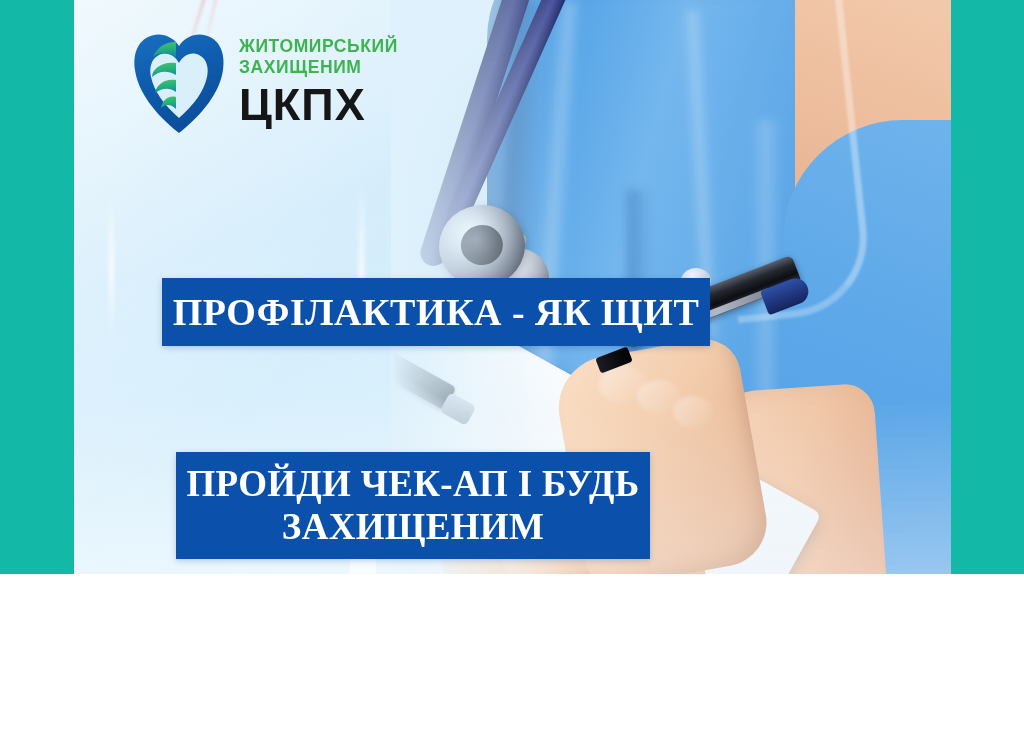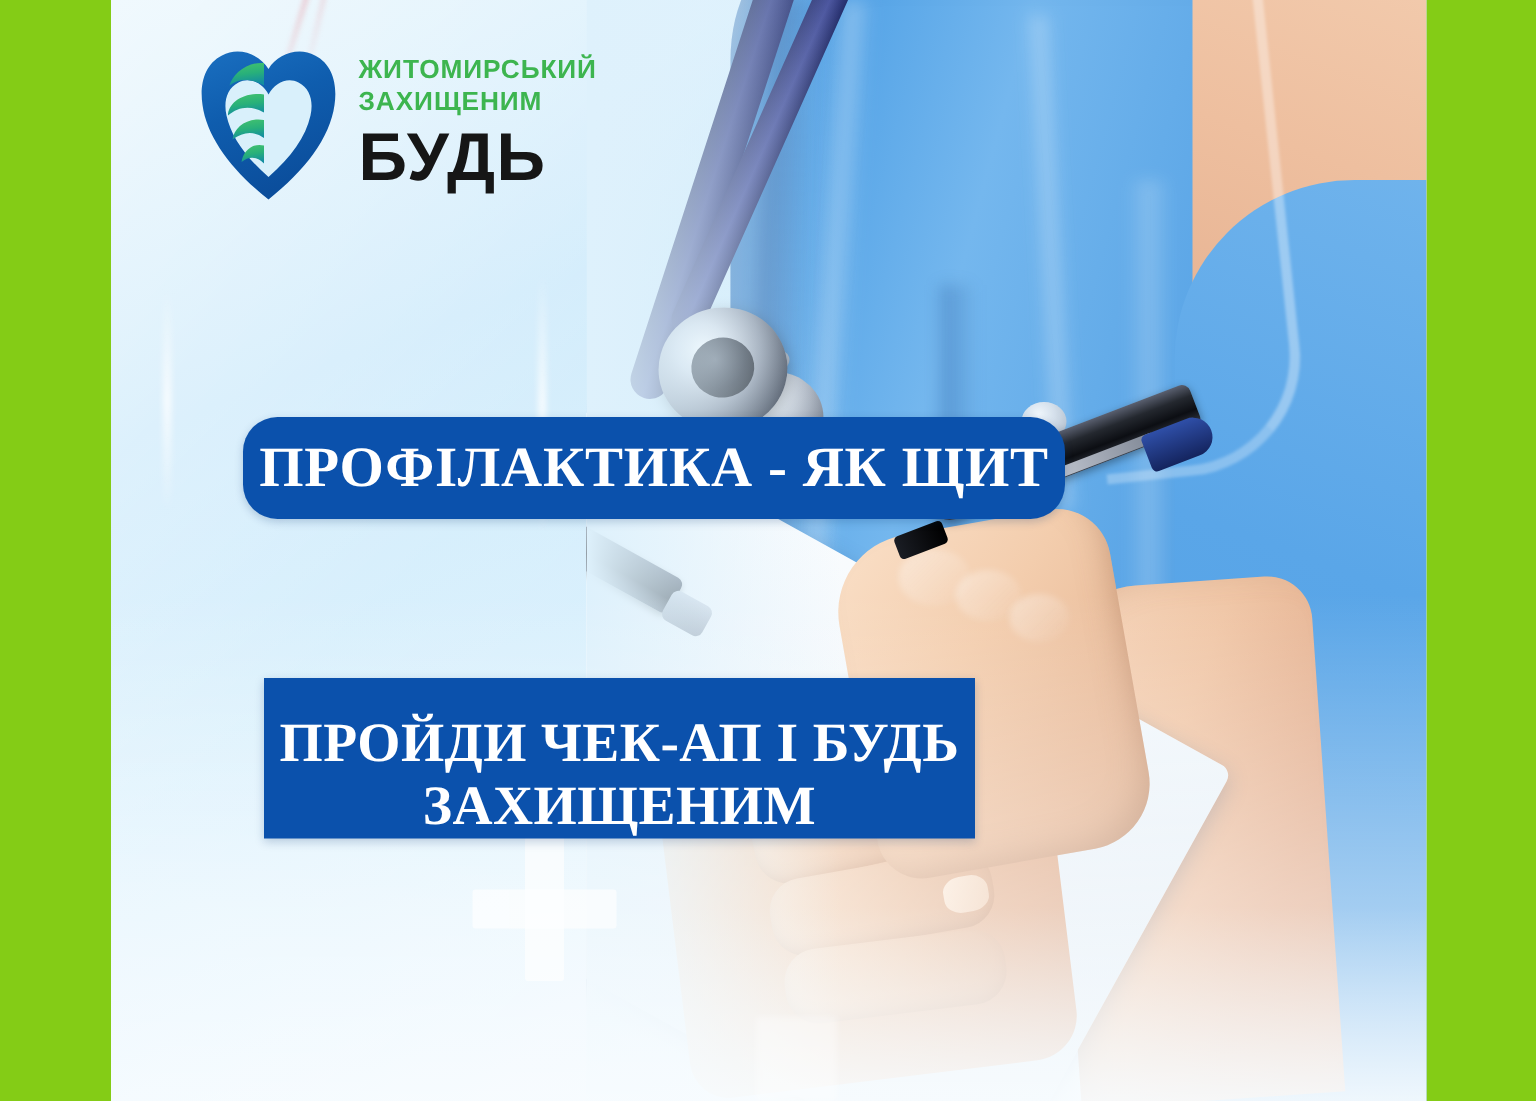--- a/index.html
+++ b/index.html
@@ -10,22 +10,22 @@
   body {
     width: 1024px;
     height: 734px;
     overflow: hidden;
     font-family: "Liberation Sans", sans-serif;
   }
 
   #poster {
     position: relative;
     width: 1024px;
-    height: 734px;
-    background: #84cc16;
+    height: 574px;
+    background: #14b8a6;
     overflow: hidden;
   }
 
   
   #artwork {
     position: absolute;
     left: 74px;
     top: 0px;
     width: 877px;
     height: 734px;
@@ -415,29 +415,29 @@
   }
   .banner-text {
     font-family: "Liberation Serif", serif;
     font-weight: 700;
     color: #ffffff;
     text-align: center;
     white-space: pre-line;
   }
   #banner-1 {
     left: 88px; top: 278px;
-    width: 548px; height: 68px; border-radius: 23px;
+    width: 548px; height: 68px;
   }
   #banner-1 .banner-text {
     font-size: 38px;
     letter-spacing: 0.5px;
   }
   #banner-2 {
     left: 102px; top: 452px;
-    width: 474px; height: 107px; align-items: flex-end;
+    width: 474px; height: 107px;
   }
   #banner-2 .banner-text {
     font-size: 37px;
     line-height: 1.14;
     letter-spacing: 0.3px;
   }
 </style>
 </head>
 <body>
 
@@ -535,21 +535,21 @@
         <g fill="url(#grGrad)">
           <path d="M43 12 L43 27 C34 22 26 22 20 27 C22 20 31 11 43 12 Z"></path>
           <path d="M43 33 L43 45 C34 40 26 41 19 47 C19 39 29 31 43 33 Z"></path>
           <path d="M43 50 L43 62 C36 57 29 58 22 63 C23 55 32 48 43 50 Z"></path>
           <path d="M43 67 L43 79 C38 74 33 74 28 78 C29 71 35 65 43 67 Z"></path>
         </g>
       </svg>
       <div class="logo-text">
         <span class="logo-line1">ЖИТОМИРСЬКИЙ</span>
         <span class="logo-line2">ЗАХИЩЕНИМ</span>
-        <span class="logo-abbr">БУДЬ</span>
+        <span class="logo-abbr">ЦКПХ</span>
       </div>
     </div>
 
     <div class="banner" id="banner-1">
       <span class="banner-text">ПРОФІЛАКТИКА - ЯК ЩИТ</span>
     </div>
 
     <div class="banner" id="banner-2">
       <span class="banner-text">ПРОЙДИ ЧЕК-АП І БУДЬ
 ЗАХИЩЕНИМ</span>

